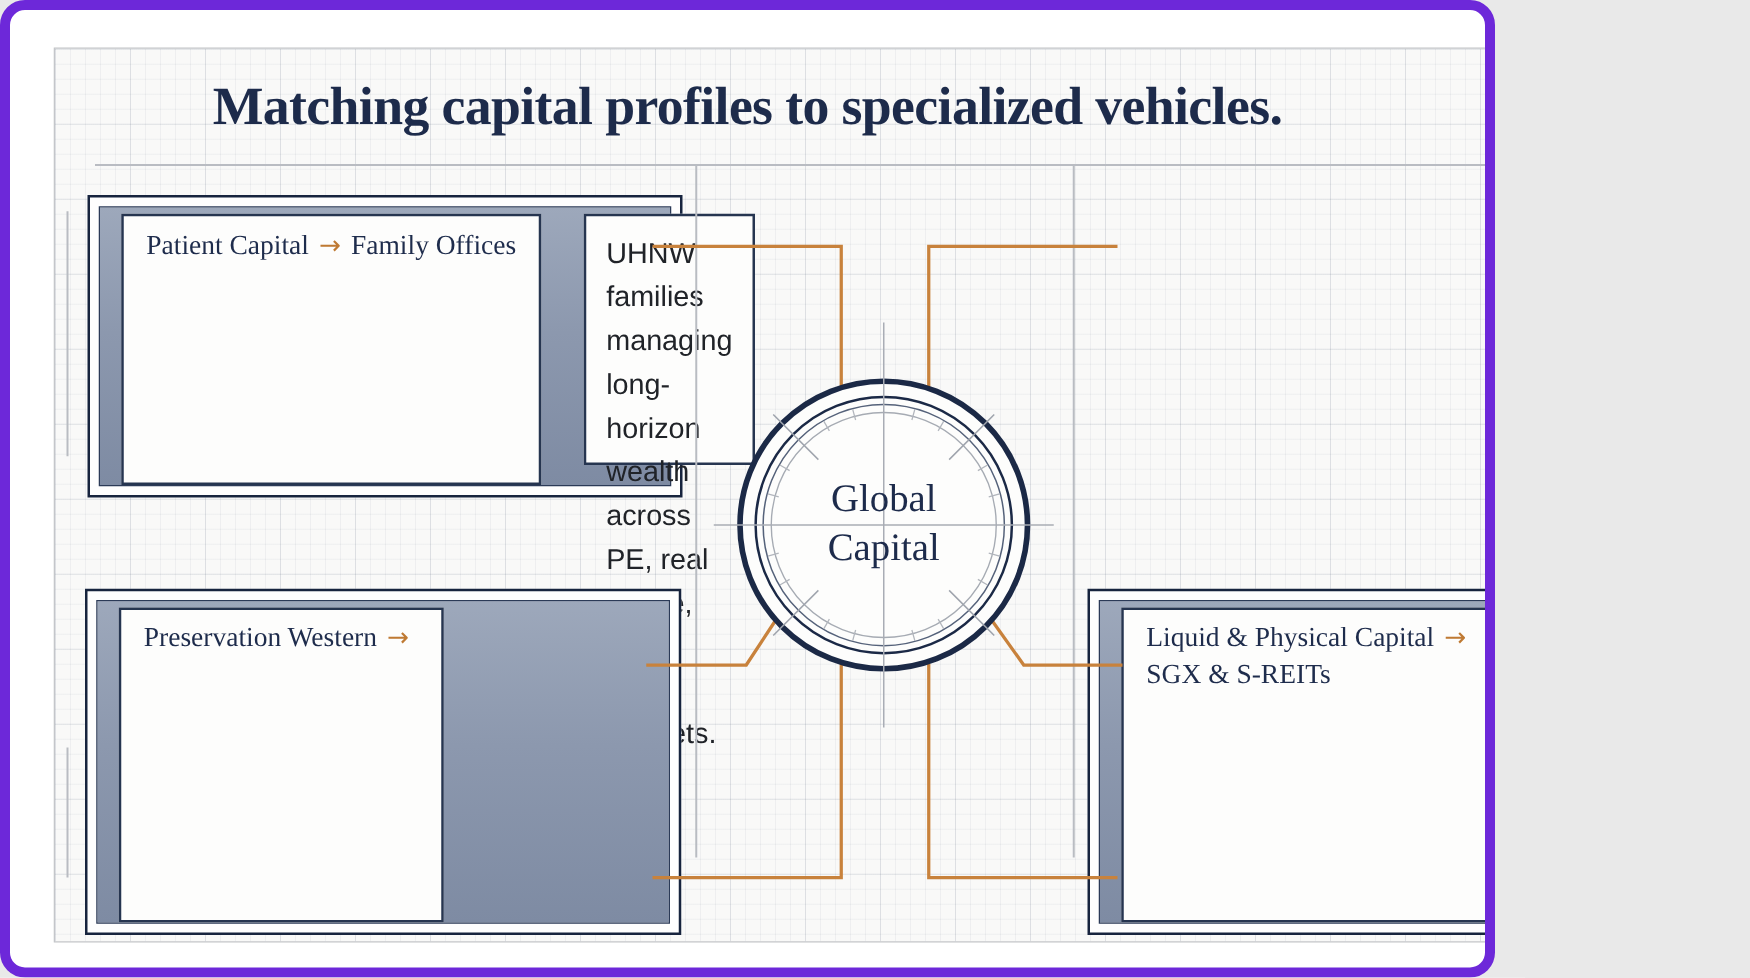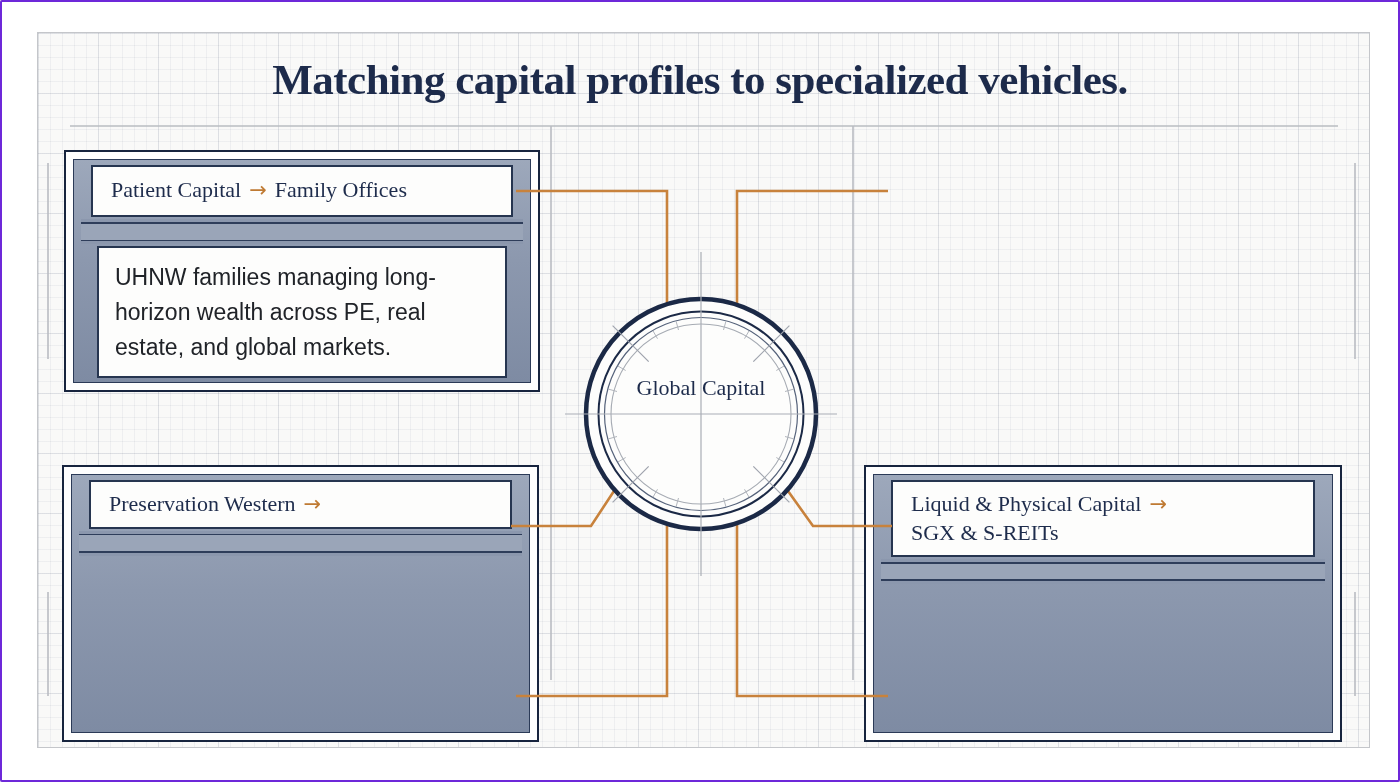--- a/index.html
+++ b/index.html
@@ -1,21 +1,21 @@
 <!DOCTYPE html>
 <html><head>
 <meta charset="utf-8">
 <style>
   html,body { margin:0; padding:0; background:#e9e9e9; }
   * { box-sizing:border-box; }
 
   .stage {
-    position:relative; width:1400px; height:782px;
+    position:relative; width:1196px; height:782px;
     background:#ffffff;
-    border:2px solid #6d28d9; border-radius:2px;
+    border:8px solid #6d28d9; border-radius:20px;
     overflow:hidden;
     font-family:"Liberation Sans", sans-serif;
   }
 
   
   .paper {
     position:absolute; left:35px; top:30px; width:1333px; height:716px;
     background-color:#f9f9f8;
     border:1.5px solid #c4c6ca;
     background-image:
@@ -39,21 +39,21 @@
   .card {
     position:absolute; z-index:2;
     background:#fefefe; border:2.5px solid #17243e; padding:7px;
   }
   .card-tl { left:62px;  top:148px; width:476px; height:242px; }
   .card-tr { left:862px; top:148px; width:478px; height:242px; }
   .card-bl { left:60px;  top:463px; width:477px; height:277px; }
   .card-br { left:862px; top:463px; width:478px; height:277px; }
 
   .frame {
-    height:100%; display:flex; flex-direction:column;
+    height:100%; display:flex; flex-direction:row;
     border:1.5px solid #2b3a57;
     background:linear-gradient(180deg,#9da8bb 0%,#8c98ae 45%,#7e8ba3 100%);
     padding:5px 5px 0 5px;
   }
   .header-panel {
     flex:none; margin:0 12px;
     background:#fdfdfc; border:2px solid #263550;
     padding:9px 18px 10px;
     font-family:"Liberation Serif", serif; font-size:22px; line-height:1.3;
     color:#1e2c4c; white-space:nowrap;
@@ -75,21 +75,21 @@
     margin:0; height:100%;
     background:#fdfdfc; border:2px solid #263550;
     padding:12px 16px;
     font-size:23px; line-height:1.52; color:#202328;
   }
 
   
   .hub-label {
     position:absolute; left:619px; top:372px; width:160px; z-index:4;
     text-align:center;
-    font-family:"Liberation Serif", serif; font-size:22px; line-height:1.25;
+    font-family:"Liberation Serif", serif; font-size:31px; line-height:1.25;
     color:#1d2b4b;
   }
 </style>
 </head>
 <body>
 
 <div class="stage">
 
   <div class="paper"></div>
 

